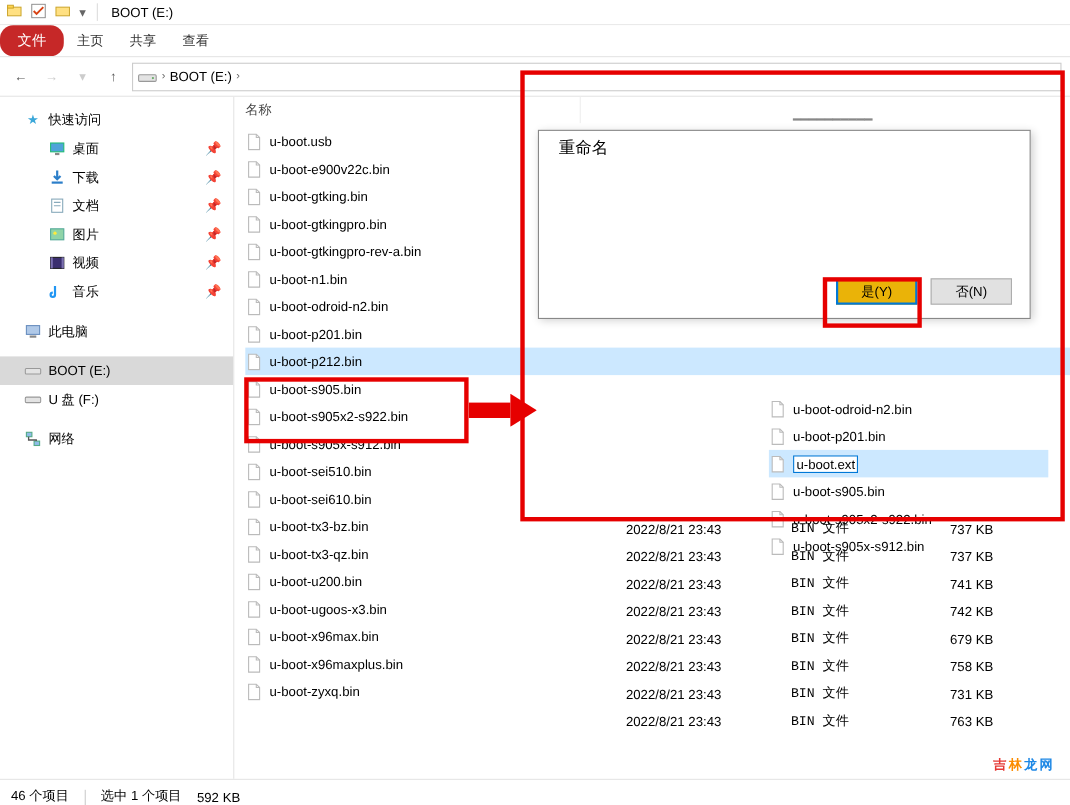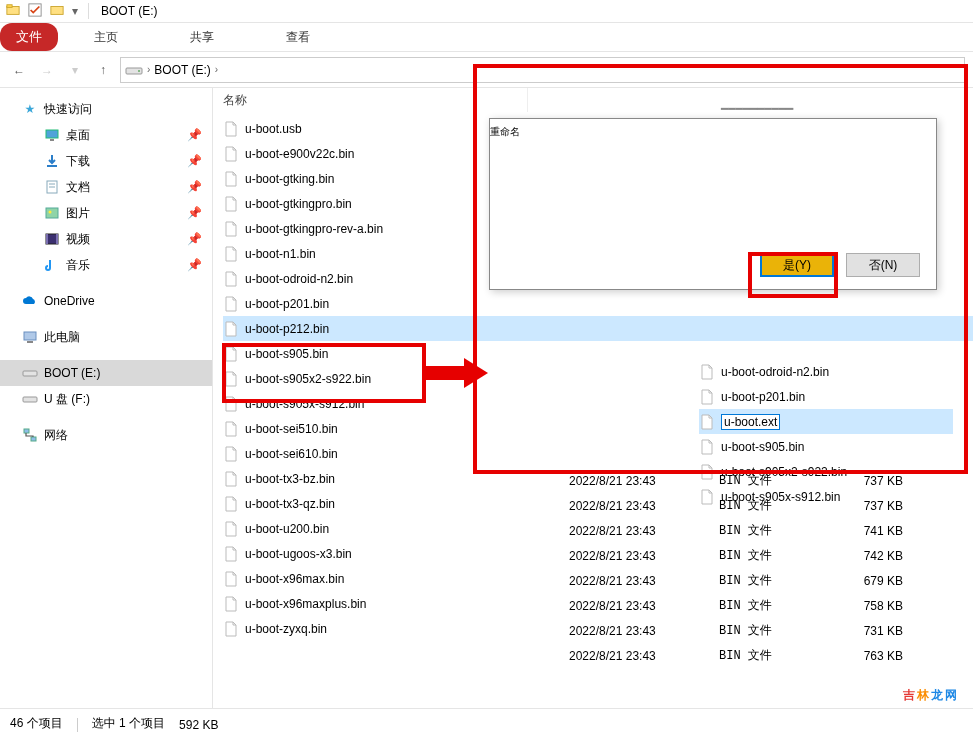--- a/index.html
+++ b/index.html
@@ -8,21 +8,21 @@
 
 .title-bar { height: 23px; display: flex; align-items: center; background: #fff; border-bottom: 1px solid #e5e5e5; }
 .title-bar .qat { display: flex; align-items: center; gap: 8px; padding: 0 6px; }
 .title-bar .qat svg { width: 14px; height: 14px; }
 .title-bar .divider { width: 1px; height: 16px; background: #ddd; margin: 0 4px; }
 .title-bar .title { padding-left: 8px; color: #000; }
 
 
 .ribbon { height: 29px; display: flex; align-items: stretch; background: #fff; border-bottom: 1px solid #e5e5e5; }
 .ribbon .file-tab { background: #c62828; color: #fff; padding: 0 16px; display: flex; align-items: center; font-size: 13px; border-radius: 12px; }
-.ribbon .tab { padding: 0 36px; display: flex; align-items: center; color: #333; }
+.ribbon .tab { padding: 0 12px; display: flex; align-items: center; color: #333; }
 
 
 .nav-row { height: 36px; display: flex; align-items: center; gap: 6px; padding: 4px 8px; border-bottom: 1px solid #e5e5e5; }
 .nav-btn { width: 22px; height: 22px; display: flex; align-items: center; justify-content: center; color: #555; }
 .nav-btn.disabled { color: #ccc; }
 .breadcrumb { flex: 1; display: flex; align-items: center; height: 26px; border: 1px solid #ccc; padding: 0 4px; gap: 4px; }
 .breadcrumb .drive-icon { width: 18px; height: 14px; }
 .crumb-sep { color: #666; font-size: 10px; }
 
 
@@ -43,21 +43,21 @@
 .file-row.editing { background: #cce8ff; }
 .file-row .file-icon { width: 16px; height: 16px; margin-right: 6px; }
 .file-row .fname { flex: 0 0 auto; }
 .file-row .fdate { position: absolute; left: 346px; }
 .file-row .ftype { position: absolute; left: 496px; font-family: Liberation Mono, monospace; }
 .file-row .fsize { position: absolute; left: 610px; width: 70px; text-align: right; }
 .right-area { position: absolute; left: 486px; top: 14px; right: 20px; }
 
 
 .dialog { position: absolute; left: 489px; top: 118px; width: 448px; height: 172px; background: #fff; border: 1px solid #888; box-shadow: 2px 2px 8px rgba(0,0,0,0.2); z-index: 5; }
-.dialog-title { height: 30px; padding: 6px 0; font-size: 10px; }
+.dialog-title { height: 30px; padding: 6px 18px; font-size: 15px; }
 .dialog-body { display: flex; padding: 12px 16px; gap: 16px; }
 .dialog-body .warn-icon { width: 32px; height: 32px; }
 .dialog-msg { line-height: 1.8; }
 .dialog-buttons { position: absolute; bottom: 12px; right: 16px; display: flex; gap: 12px; }
 .dialog-buttons button { width: 74px; height: 24px; background: #e1e1e1; border: 1px solid #adadad; }
 .dialog-buttons button.default { border: 2px solid #0078d7; background: #eab308; }
 
 
 .anno { position: absolute; border: 4px solid #e60000; z-index: 20; pointer-events: none; }
 .arrow-svg { position: absolute; z-index: 20; pointer-events: none; }
@@ -184,30 +184,20 @@
           <div class="sidebar-item child">
             <span class="icon">
               <svg viewBox="0 0 16 16">
                 <path d="M6 3v8a2 2 0 11-2-2" stroke="#2196f3" fill="none" stroke-width="2"></path>
               </svg>
             </span>
             <span>音乐</span>
             <span class="pin">📌</span>
           </div>
         </div>
-    </div>
-    <div class="sidebar-group">
-      <div class="sidebar-item">
-        <span class="icon">
-            <svg viewBox="0 0 16 16">
-              <path d="M4 11a3 3 0 010-6 4 4 0 017 1 3 3 0 011 5H4z" fill="#0078d4"></path>
-            </svg>
-          </span>
-        <span>OneDrive</span>
-      </div>
     </div>
     <div class="sidebar-group">
       <div class="sidebar-item">
         <span class="icon">
             <svg viewBox="0 0 16 16">
               <rect x="2" y="3" width="12" height="8" fill="#b0c9e8" stroke="#6a8fbf"></rect>
               <rect x="5" y="12" width="6" height="2" fill="#888"></rect>
             </svg>
           </span>
         <span>此电脑</span>

